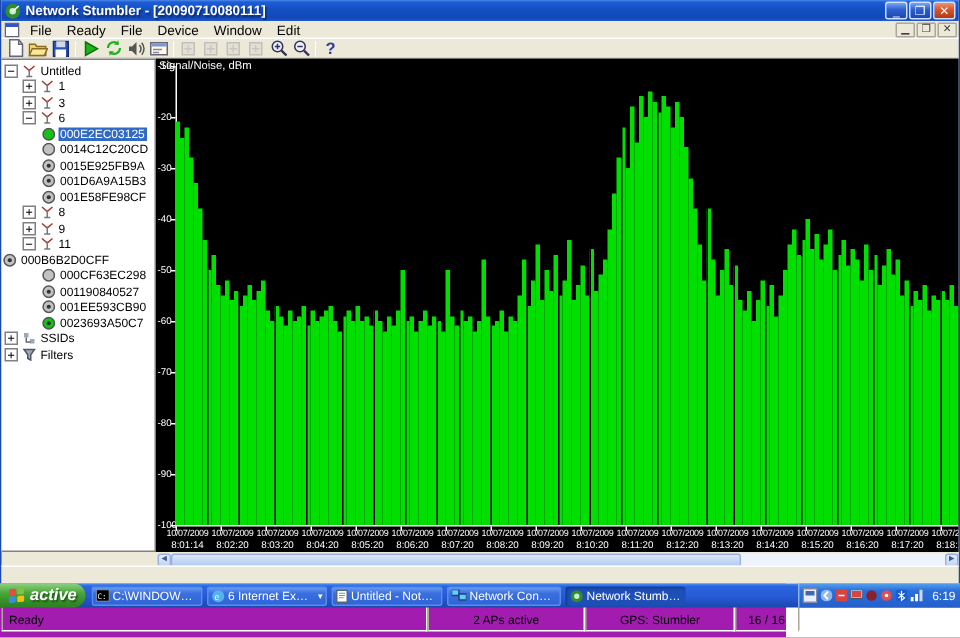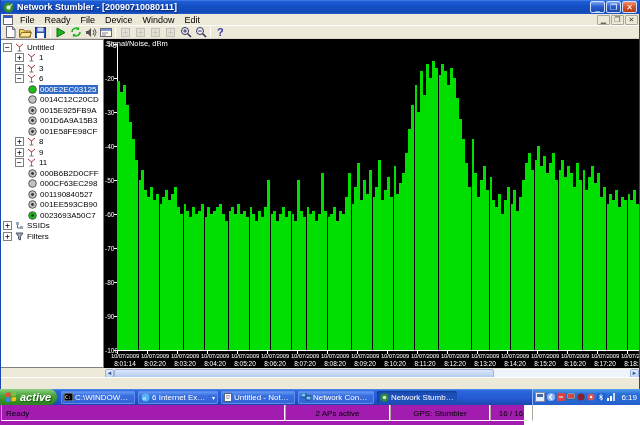--- a/index.html
+++ b/index.html
@@ -327,21 +327,21 @@
           <div class="trow" style="padding-left: 14px;">
             <div class="expander">−</div>
             <span class="t-ico">
               <svg width="9" height="9" viewBox="0 0 9 9">
                 <path d="M1 1l3.5 3L8 1" fill="none" stroke="#a33" stroke-width="1"></path>
                 <path d="M4.5 3v5M2.5 8h4" stroke="#777" stroke-width="1"></path>
               </svg>
             </span>
             <span class="t-label">11</span>
           </div>
-          <div class="trow" style="padding-left: 26px;">
+          <div class="trow" style="">
             <span class="t-ico">
               <svg width="9" height="9" viewBox="0 0 9 9">
                 <circle cx="4.5" cy="4.5" r="3.8" fill="#c2c2c2" stroke="#555"></circle>
                 <circle cx="4.5" cy="4.5" r="1.4" fill="#333"></circle>
               </svg>
             </span>
             <span class="t-label">000B6B2D0CFF</span>
           </div>
           <div class="trow" style="padding-left: 26px;">
             <span class="t-ico">

